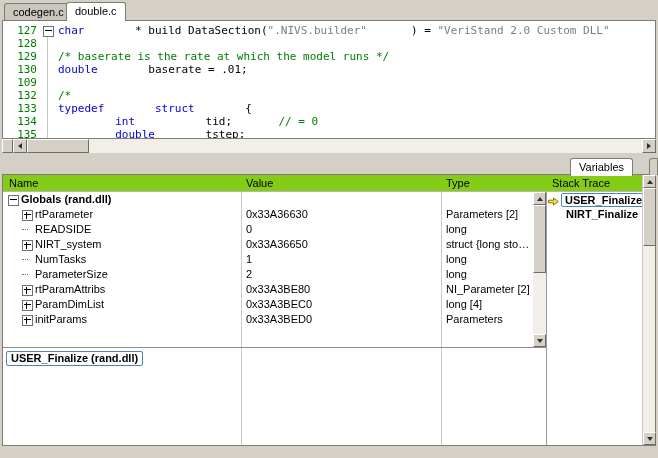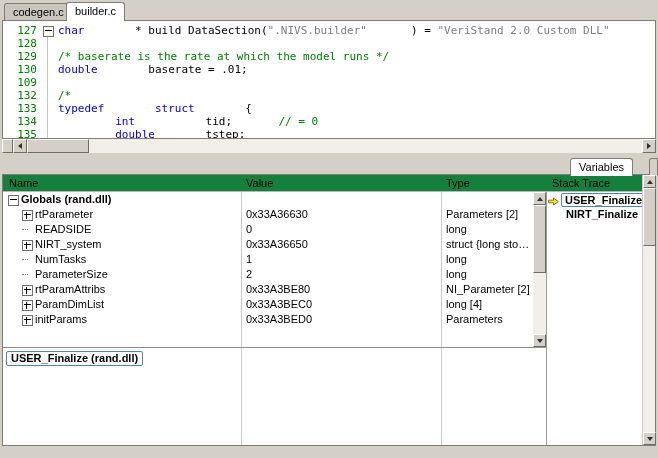--- a/index.html
+++ b/index.html
@@ -63,21 +63,21 @@
   }
   
   .panel{
     position:absolute;top:174px;left:2px;width:652px;height:270px;
     background:#ffffff;border:1px solid #7d7d74;z-index:3;
   }
   .vline{position:absolute;top:0;bottom:0;width:1px;background:#c9c9c9;}
   #vline-value{left:238px;}
   #vline-type{left:438px;}
   #vline-stack{left:543px;background:#9a9a9a;}
-  .phead{position:absolute;top:0;left:0;right:0;height:16px;border-bottom:1px solid #b6b6b6;background:#15803d;}
+  .phead{position:absolute;top:0;left:0;right:0;height:16px;border-bottom:1px solid #b6b6b6;background:#84cc16;}
   .phead span{position:absolute;top:2px;}
   .h-name{left:6px;} .h-value{left:243px;} .h-type{left:443px;} .h-stack{left:549px;}
   .rows{position:absolute;top:17px;left:0;width:530px;}
   .vrow{position:relative;height:15px;line-height:15px;}
   .vrow.bold{font-weight:bold;}
   .vrow .name{position:absolute;white-space:nowrap;}
   .vrow .value{position:absolute;left:243px;white-space:nowrap;}
   .vrow .type{position:absolute;left:443px;width:86px;white-space:nowrap;overflow:hidden;text-overflow:ellipsis;}
   .expander{position:absolute;top:3px;width:9px;height:9px;border:1px solid #6f6f6f;background:#fff;box-sizing:content-box;}
   .expander::before{content:"";position:absolute;left:1px;right:1px;top:3px;height:1px;background:#000;}
@@ -95,21 +95,21 @@
   .frame{position:relative;height:15px;line-height:15px;}
   .frame .flabel{position:absolute;top:0;white-space:nowrap;}
   .frame.current .flabel{border:1px solid var(--focus,#4f81bd);border-radius:2px;padding:0 3px;line-height:12px;top:1px;}
   .frame .arrow{position:absolute;left:1px;top:3px;}
 </style>
 </head>
 <body>
 
 <div class="tabstrip">
   <div class="tab" id="tab-0">codegen.c</div>
-  <div class="tab active" id="tab-1">builder.c</div>
+  <div class="tab active" id="tab-1">double.c</div>
 </div>
 
 <div class="editor">
   <div class="codearea" id="code-lines">
       <div class="cl">
         <span class="lineno">127</span>
         <span class="foldcol">
           <span class="foldbox"></span>
         </span>
         <span class="codetext"><span class="tok-keyword">char</span><span class="tok-plain"> * build DataSection(</span><span class="tok-string">".NIVS.builder"</span><span class="tok-plain">) = </span><span class="tok-string">"VeriStand 2.0 Custom DLL"</span><span class="tok-plain">;</span></span>

